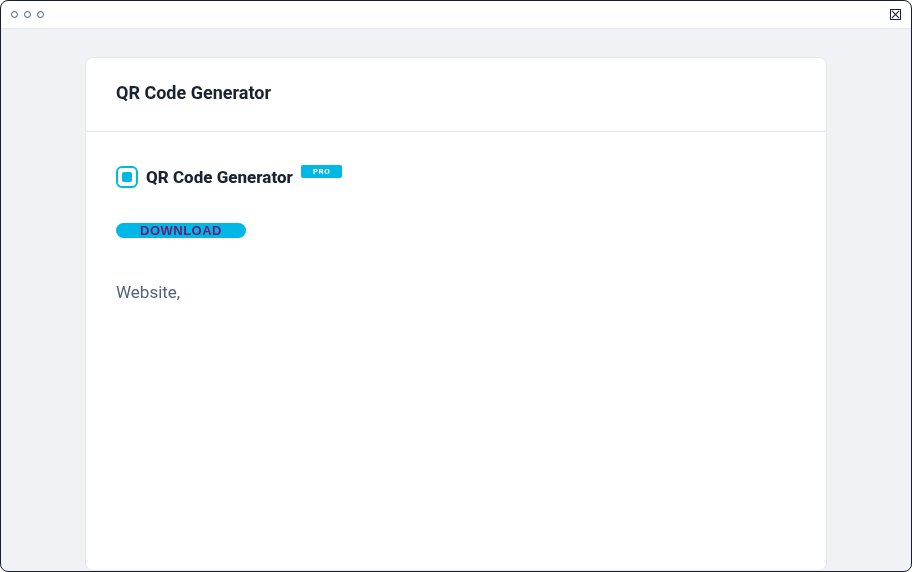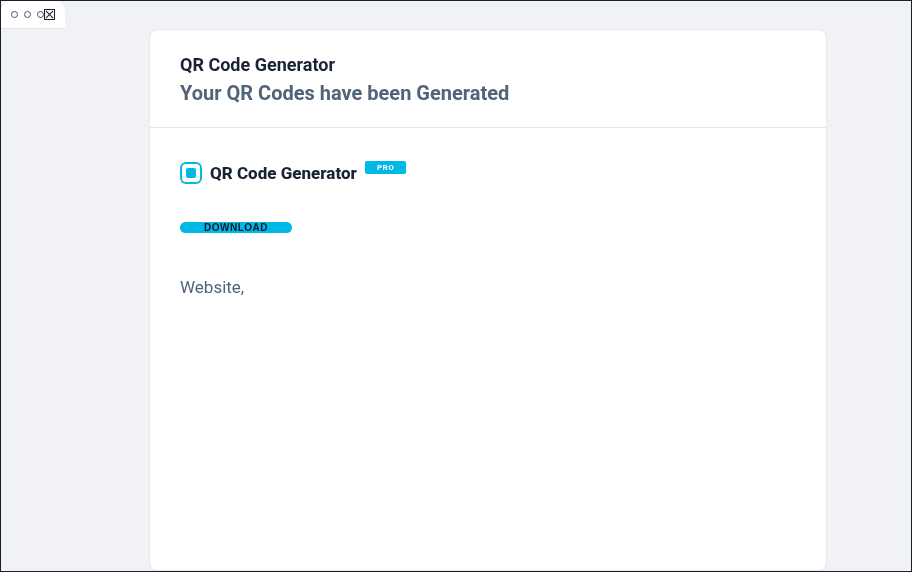--- a/index.html
+++ b/index.html
@@ -11,24 +11,24 @@
       font-family: -apple-system, BlinkMacSystemFont, "Segoe UI", Roboto, Helvetica, Arial, sans-serif;
       background: #fff;
       width: 912px;
       height: 572px;
       overflow: hidden;
     }
     .window {
       width: 912px;
       height: 572px;
       border: 1.5px solid #1a1f2e;
-      border-radius: 0;
+      border-radius: 8px;
       background: #f0f2f5;
       display: flex;
-      flex-direction: row;
+      flex-direction: column;
     }
     .titlebar {
       height: 28px;
       background: #fff;
       border-bottom: 1px solid #e5e7eb;
       border-top-left-radius: 10px;
       border-top-right-radius: 10px;
       display: flex;
       align-items: center;
       justify-content: space-between;
@@ -122,25 +122,25 @@
     }
     .body-text {
       font-size: 17px;
       line-height: 1.65;
       color: #516378;
       margin-bottom: 42px;
       max-width: 640px;
     }
     .download-btn {
       background: #00b8e6;
-      color: #0f172a;
+      color: #701a75;
       border: none;
       border-radius: 999px;
       padding: 0 24px;
-      font-size: 10px;
+      font-size: 13px;
       font-weight: 700;
       letter-spacing: 0.5px;
       cursor: pointer;
       margin-bottom: 44px;
     }
     .signoff {
       font-size: 17px;
       color: #516378;
     }
   </style>
@@ -159,21 +159,20 @@
           <line x1="1" y1="1" x2="9" y2="9" stroke="#1a1f2e" stroke-width="1.2"></line>
           <line x1="9" y1="1" x2="1" y2="9" stroke="#1a1f2e" stroke-width="1.2"></line>
         </svg>
     </div>
   </div>
 
   <div class="content-area">
     <div class="card">
       <div class="card-header">
         <div class="sender">QR Code Generator</div>
-        <div class="subject">Your QR Codes have been Generated</div>
       </div>
       <div class="card-body">
         <div class="logo-row">
           <span class="logo-icon">
             <svg width="22" height="22" viewBox="0 0 22 22">
               <rect x="1" y="1" width="20" height="20" rx="5" fill="none" stroke="#00b8e6" stroke-width="2"></rect>
               <rect x="6" y="6" width="10" height="10" rx="2" fill="#00b8e6"></rect>
             </svg>
           </span>
           <span class="logo-text">QR Code Generator</span>

